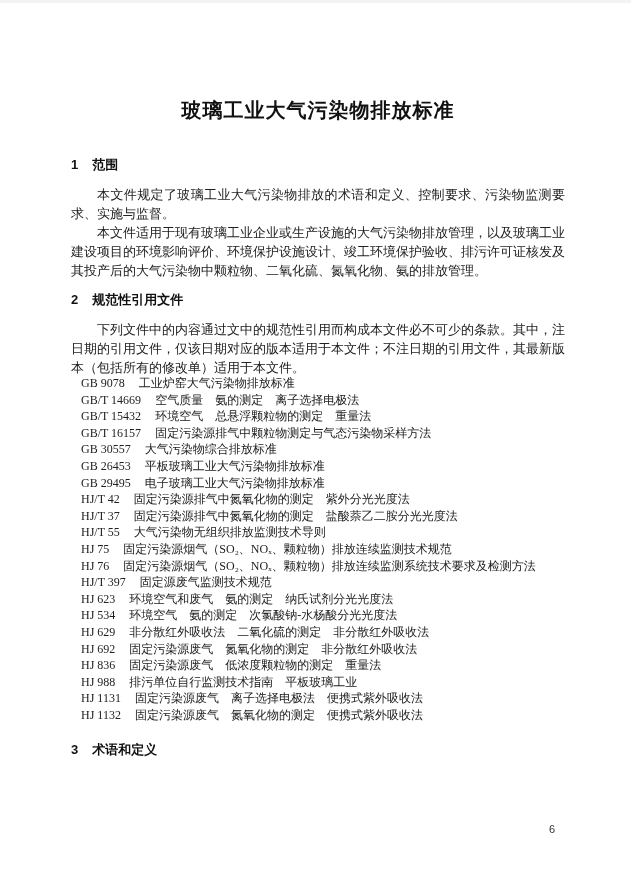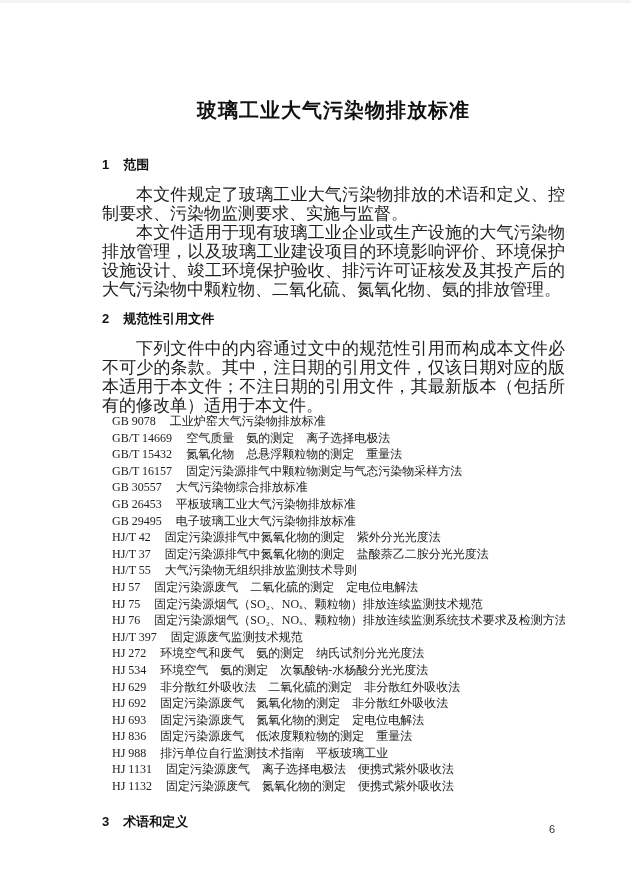--- a/index.html
+++ b/index.html
@@ -10,21 +10,21 @@
     width: 631px;
     height: 889px;
     background: #ffffff;
     position: relative;
     overflow: hidden;
     border-top: 3px solid #f3f3f3;
     font-family: "Liberation Serif", "DejaVu Serif", serif;
     color: #212121;
   }
 
-  .content { padding: 95px 66px 0 102px; }
+  .content { padding: 95px 66px 0 71px; }
 
   .doc-title {
     font-family: "Liberation Sans", "DejaVu Sans", sans-serif;
     font-weight: bold;
     font-size: 20px;
     line-height: 24px;
     letter-spacing: 1px;
     text-align: center;
     color: #111111;
   }
@@ -36,21 +36,21 @@
     line-height: 14px;
     color: #111111;
     display: flex;
     gap: 14px;
   }
   .h1 { margin-top: 36px; }
   .h2 { margin-top: 13px; }
   .h3 { margin-top: 20px; }
 
   .para {
-    font-size: 17px;
+    font-size: 13px;
     line-height: 19px;
     text-align: justify;
     text-indent: 2em;
     color: #212121;
   }
   .p-first { margin-top: 13px; }
 
   .ref-list {
     list-style: none;
     margin-top: -2px;
@@ -91,37 +91,35 @@
 
     <div class="sec-heading h2">
       <span>2</span>
       <span>规范性引用文件</span>
     </div>
     <p class="para p-first">下列文件中的内容通过文中的规范性引用而构成本文件必不可少的条款。其中，注日期的引用文件，仅该日期对应的版本适用于本文件；不注日期的引用文件，其最新版本（包括所有的修改单）适用于本文件。</p>
 
     <ul class="ref-list">
       <li class="ref-item"><span class="ref-code">GB 9078</span><span class="ref-title">工业炉窑大气污染物排放标准</span></li>
       <li class="ref-item"><span class="ref-code">GB/T 14669</span><span class="ref-title">空气质量　氨的测定　离子选择电极法</span></li>
-      <li class="ref-item"><span class="ref-code">GB/T 15432</span><span class="ref-title">氮氧化物　总悬浮颗粒物的测定　重量法</span></li>
+      <li class="ref-item"><span class="ref-code">GB/T 15432</span><span class="ref-title">环境空气　总悬浮颗粒物的测定　重量法</span></li>
       <li class="ref-item"><span class="ref-code">GB/T 16157</span><span class="ref-title">固定污染源排气中颗粒物测定与气态污染物采样方法</span></li>
       <li class="ref-item"><span class="ref-code">GB 30557</span><span class="ref-title">大气污染物综合排放标准</span></li>
       <li class="ref-item"><span class="ref-code">GB 26453</span><span class="ref-title">平板玻璃工业大气污染物排放标准</span></li>
       <li class="ref-item"><span class="ref-code">GB 29495</span><span class="ref-title">电子玻璃工业大气污染物排放标准</span></li>
       <li class="ref-item"><span class="ref-code">HJ/T 42</span><span class="ref-title">固定污染源排气中氮氧化物的测定　紫外分光光度法</span></li>
       <li class="ref-item"><span class="ref-code">HJ/T 37</span><span class="ref-title">固定污染源排气中氮氧化物的测定　盐酸萘乙二胺分光光度法</span></li>
       <li class="ref-item"><span class="ref-code">HJ/T 55</span><span class="ref-title">大气污染物无组织排放监测技术导则</span></li>
-      <li class="ref-item"><span class="ref-code">HJ 57</span><span class="ref-title">固定污染源废气　二氧化硫的测定　定电位电解法</span></li>
       <li class="ref-item"><span class="ref-code">HJ 75</span><span class="ref-title">固定污染源烟气（SO₂、NOₓ、颗粒物）排放连续监测技术规范</span></li>
       <li class="ref-item"><span class="ref-code">HJ 76</span><span class="ref-title">固定污染源烟气（SO₂、NOₓ、颗粒物）排放连续监测系统技术要求及检测方法</span></li>
       <li class="ref-item"><span class="ref-code">HJ/T 397</span><span class="ref-title">固定源废气监测技术规范</span></li>
-      <li class="ref-item"><span class="ref-code">HJ 272</span><span class="ref-title">环境空气和废气　氨的测定　纳氏试剂分光光度法</span></li>
+      <li class="ref-item"><span class="ref-code">HJ 623</span><span class="ref-title">环境空气和废气　氨的测定　纳氏试剂分光光度法</span></li>
       <li class="ref-item"><span class="ref-code">HJ 534</span><span class="ref-title">环境空气　氨的测定　次氯酸钠-水杨酸分光光度法</span></li>
       <li class="ref-item"><span class="ref-code">HJ 629</span><span class="ref-title">非分散红外吸收法　二氧化硫的测定　非分散红外吸收法</span></li>
       <li class="ref-item"><span class="ref-code">HJ 692</span><span class="ref-title">固定污染源废气　氮氧化物的测定　非分散红外吸收法</span></li>
-      <li class="ref-item"><span class="ref-code">HJ 693</span><span class="ref-title">固定污染源废气　氮氧化物的测定　定电位电解法</span></li>
       <li class="ref-item"><span class="ref-code">HJ 836</span><span class="ref-title">固定污染源废气　低浓度颗粒物的测定　重量法</span></li>
       <li class="ref-item"><span class="ref-code">HJ 988</span><span class="ref-title">排污单位自行监测技术指南　平板玻璃工业</span></li>
       <li class="ref-item"><span class="ref-code">HJ 1131</span><span class="ref-title">固定污染源废气　离子选择电极法　便携式紫外吸收法</span></li>
       <li class="ref-item"><span class="ref-code">HJ 1132</span><span class="ref-title">固定污染源废气　氮氧化物的测定　便携式紫外吸收法</span></li>
     </ul>
 
     <div class="sec-heading h3">
       <span>3</span>
       <span>术语和定义</span>
     </div>

